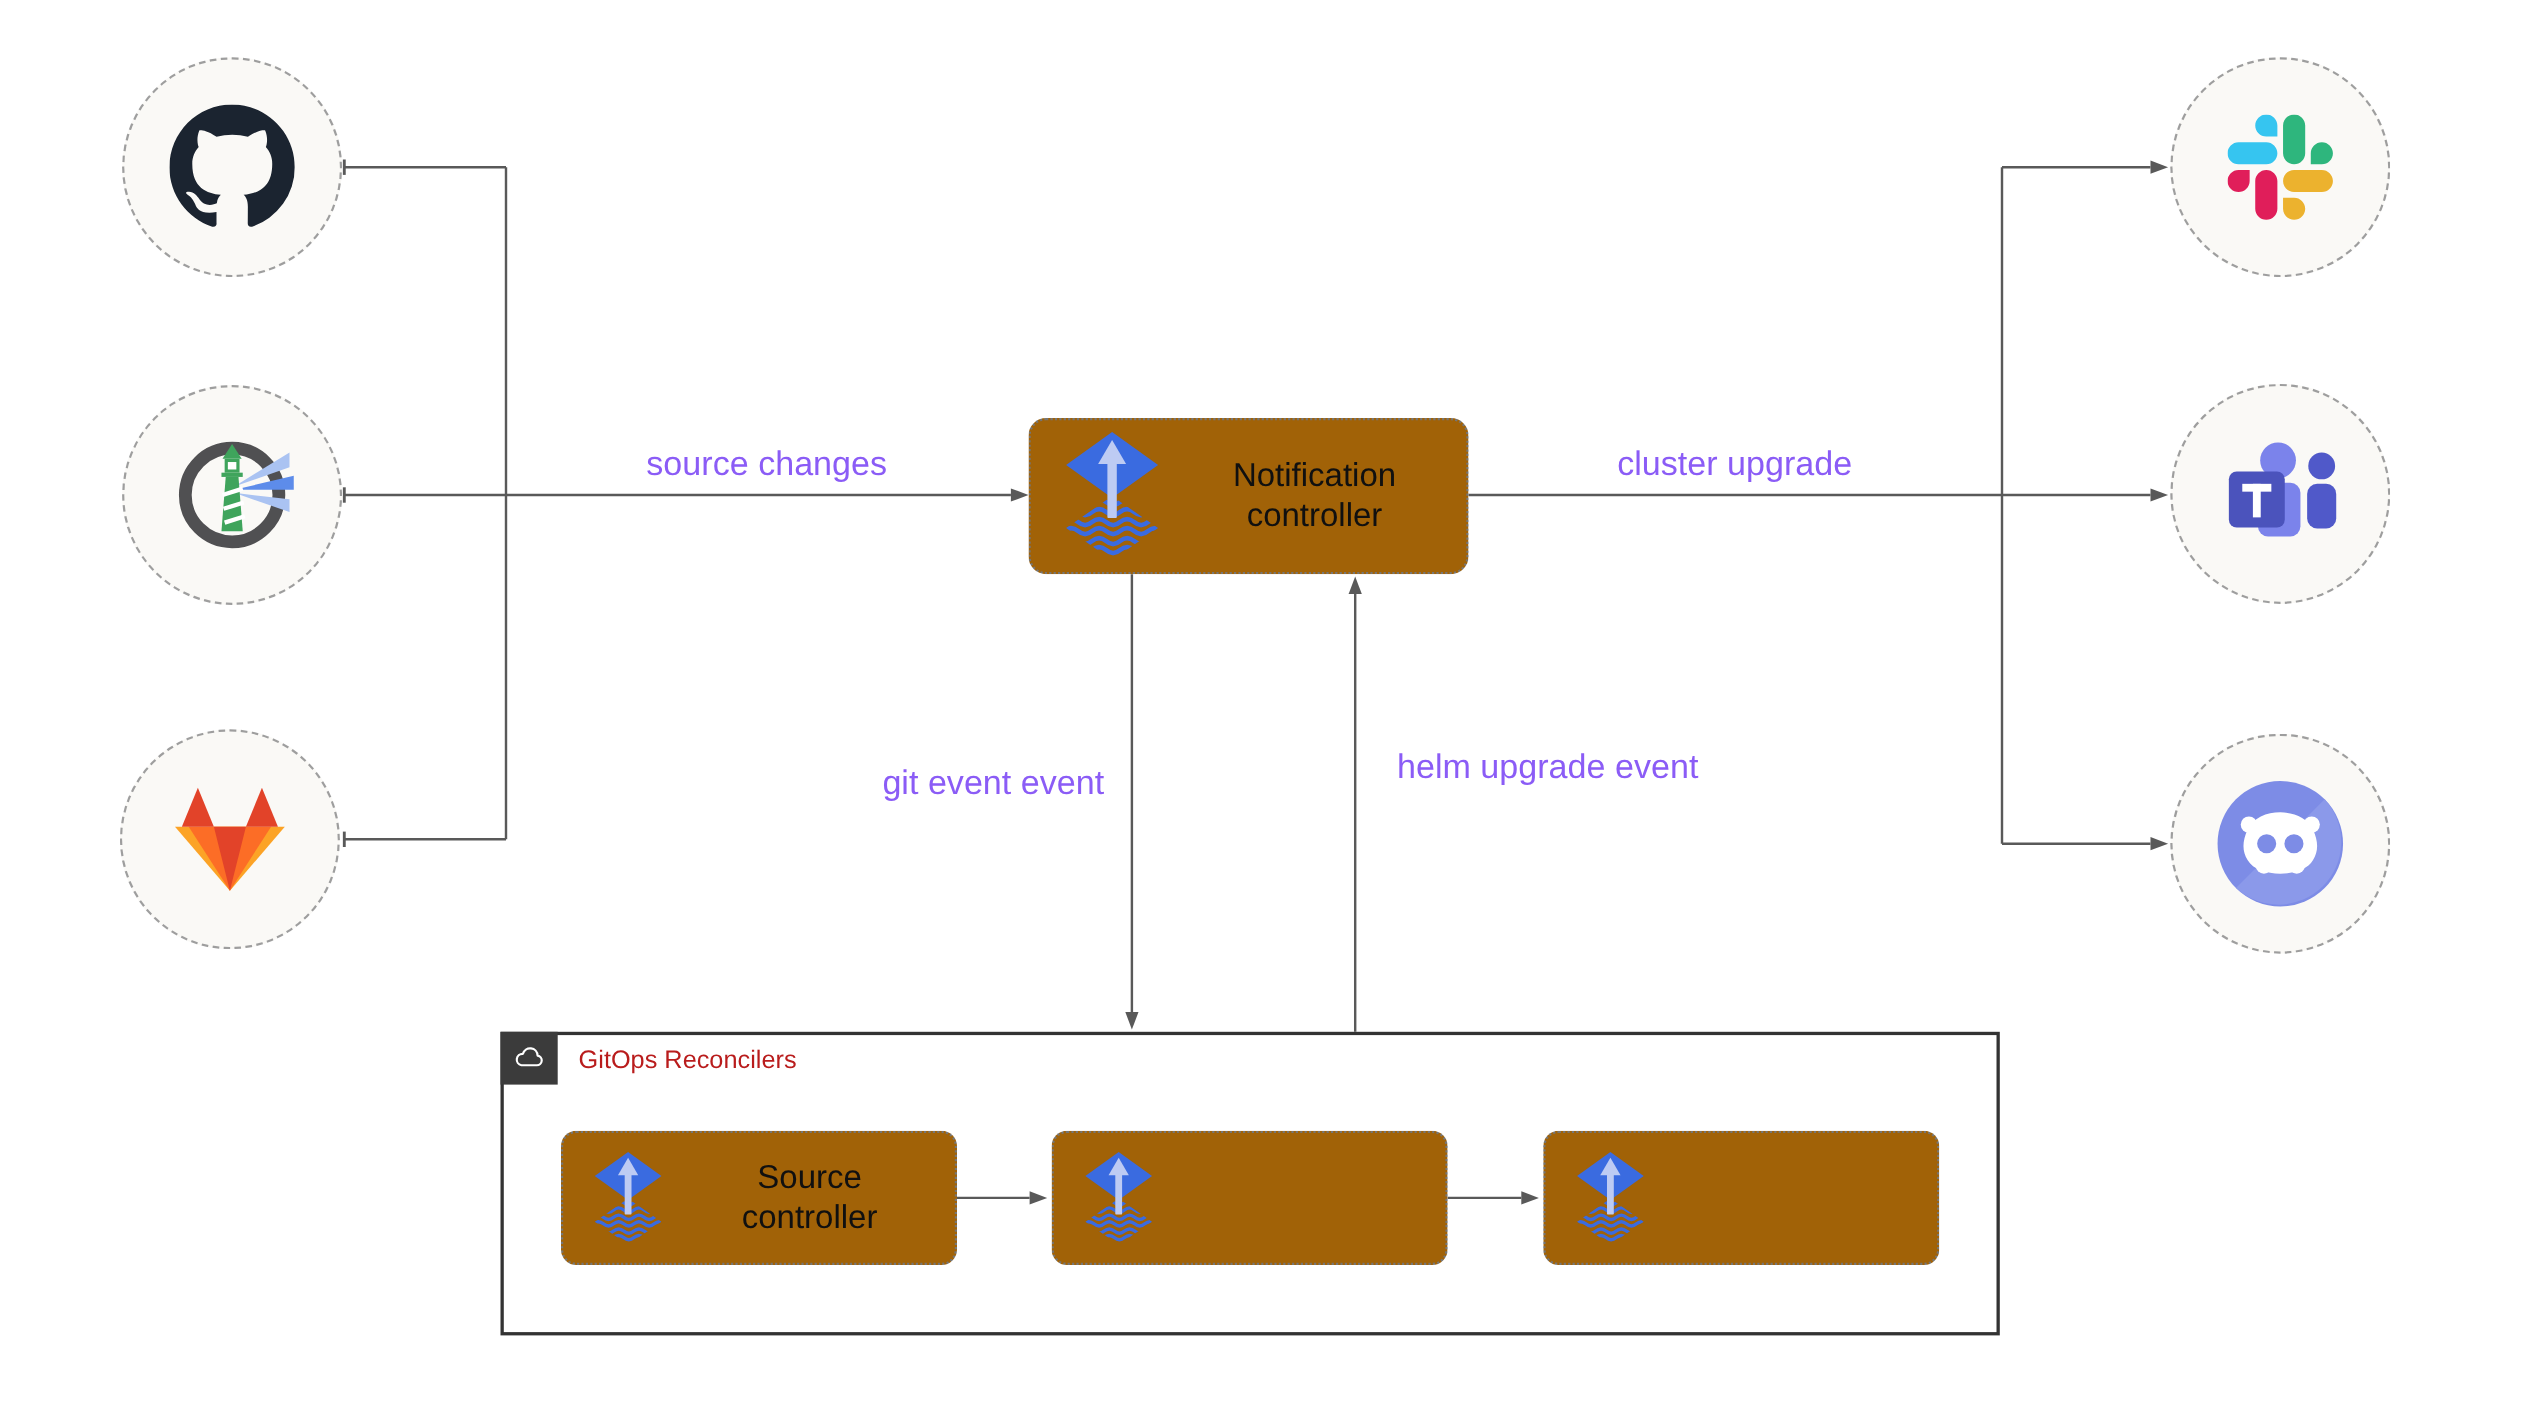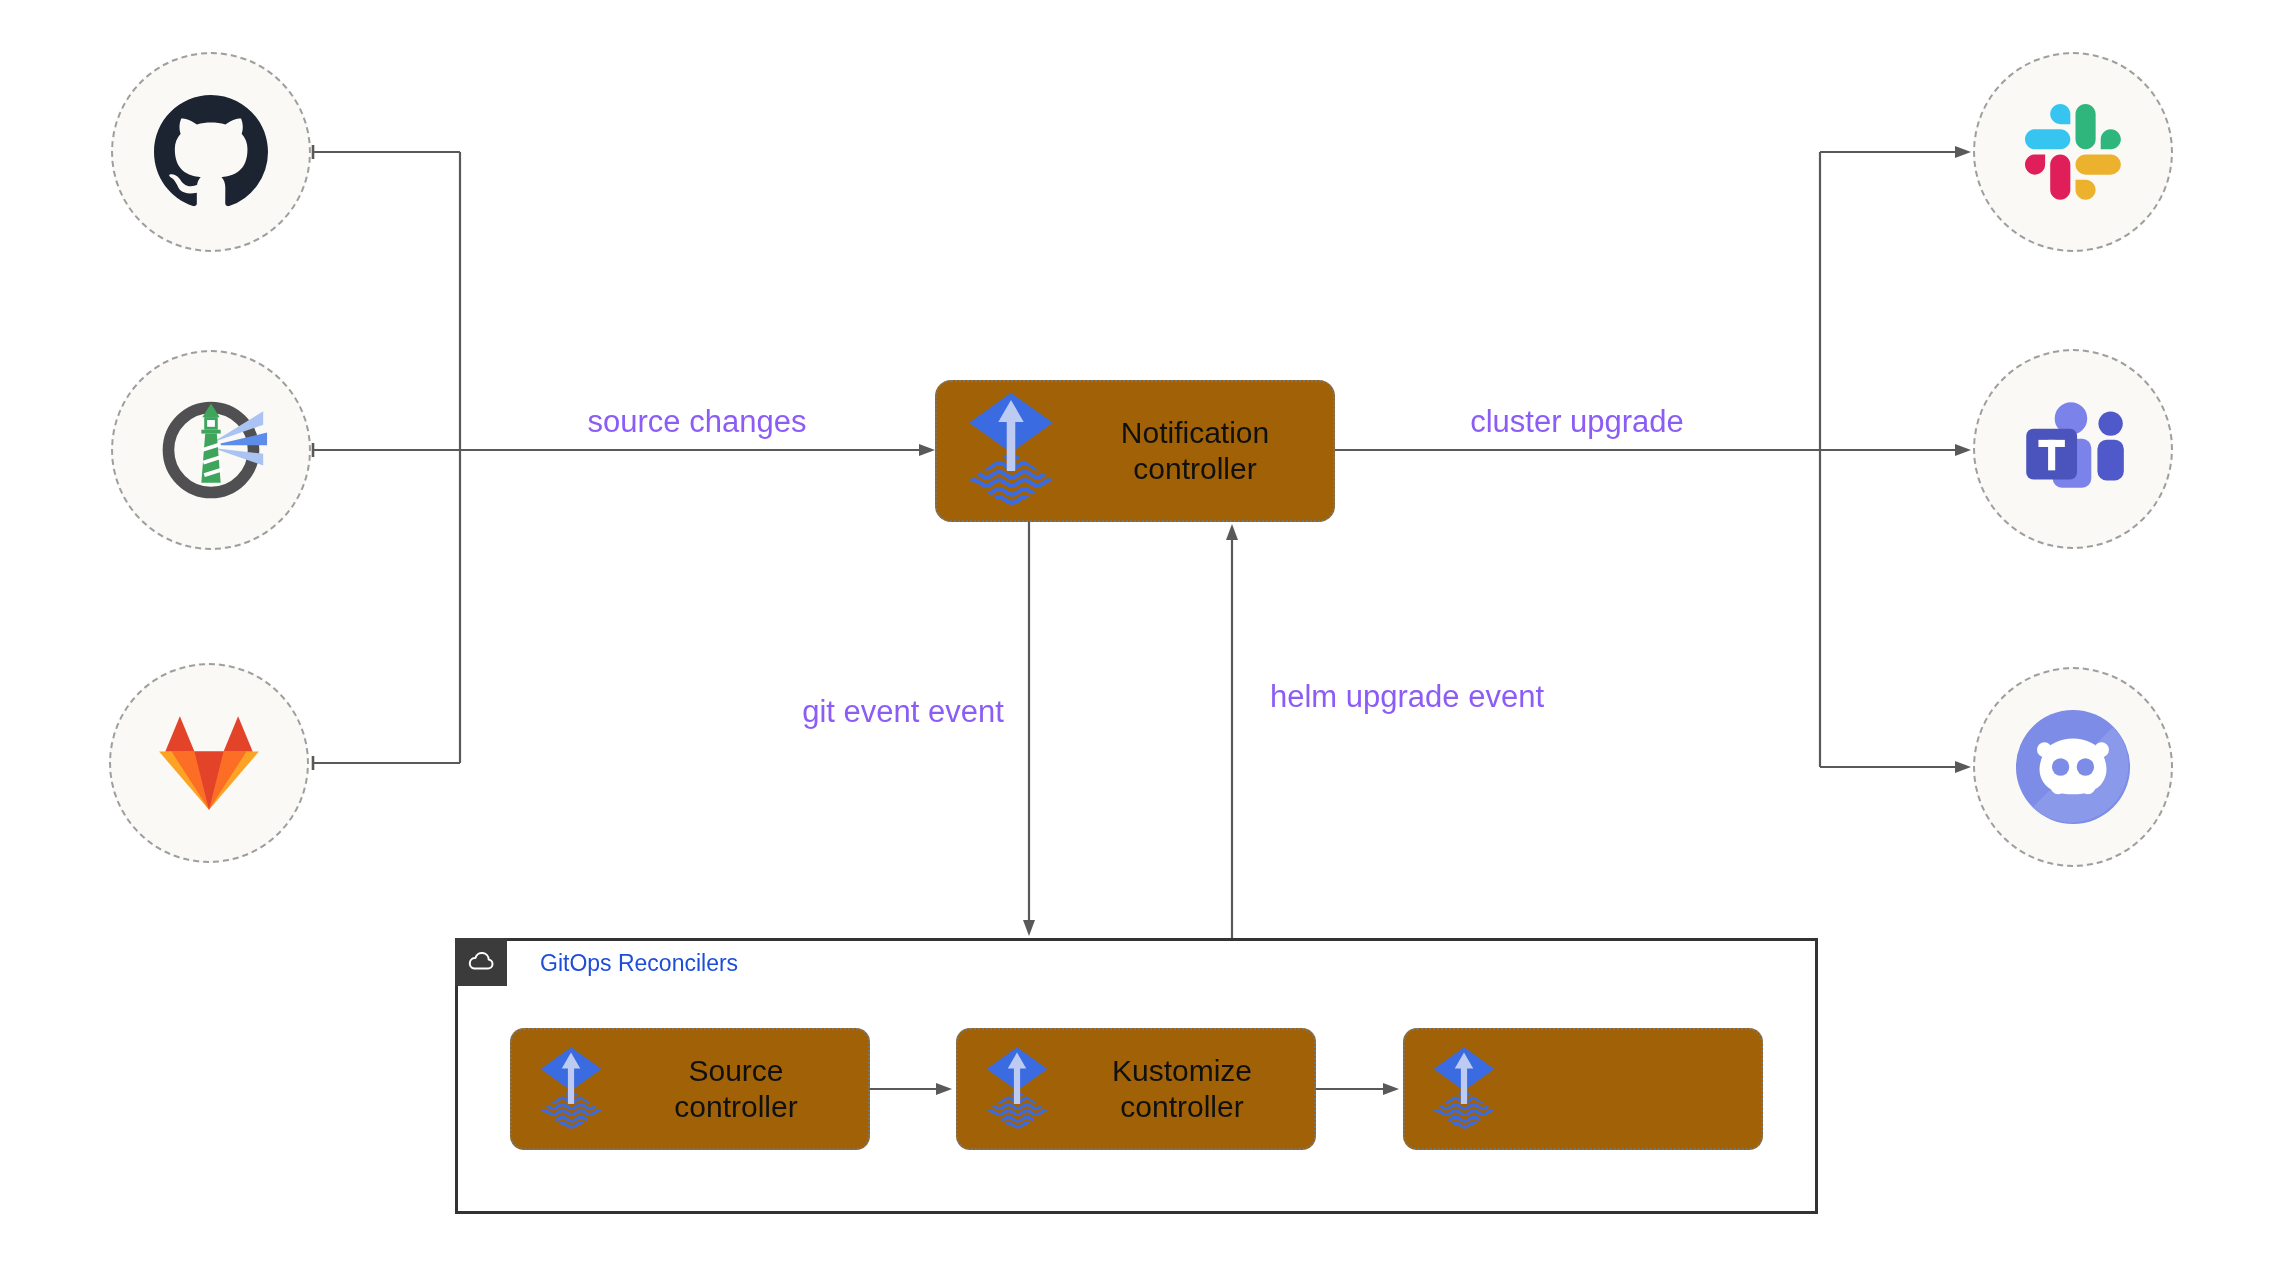--- a/index.html
+++ b/index.html
@@ -15,21 +15,21 @@
   .notification{padding-left:28px;}
   .notification .node-label{font-size:30px;line-height:36px;max-width:240px;margin:0 auto;}
   .small-node{padding-left:26px;border-radius:14px;}
   .small-node .node-label{font-size:30px;line-height:36px;max-width:185px;margin:18px auto;}
   .edge-label{position:absolute;transform:translate(-50%,-50%);font-size:31px;color:#8b5cf6;
               white-space:nowrap;}
   .reconcilers{position:absolute;left:455px;top:938px;width:1363px;height:276px;
                border:3px solid #333;box-sizing:border-box;background:transparent;}
   .corner{position:absolute;left:-3px;top:-3px;width:52px;height:48px;background:#3b3b3b;
           display:flex;align-items:center;justify-content:center;}
-  .group-title{position:absolute;left:82px;top:9px;font-size:23px;color:#1d4ed8;}
+  .group-title{position:absolute;left:68px;top:9px;font-size:23px;color:#b91c1c;}
   .flux{flex:0 0 auto;}
 </style>
 </head>
 <body>
 
 <div class="canvas">
 
   <svg width="0" height="0" style="position:absolute" aria-hidden="true">
     <defs>
       <clipPath id="fluxWavesClip">
@@ -188,21 +188,20 @@
     <svg class="flux" width="66" height="87" viewBox="0 0 100 132">
       <use href="#flux-logo"></use>
     </svg>
     <div class="node-label">Source controller</div>
   </div>
 
   <div class="node small-node" style="left:956px;top:1028px;width:360px;height:122px">
     <svg class="flux" width="66" height="87" viewBox="0 0 100 132">
       <use href="#flux-logo"></use>
     </svg>
-    <div class="node-label">Kustomize controller</div>
   </div>
 
   <div class="node small-node" style="left:1403px;top:1028px;width:360px;height:122px">
     <svg class="flux" width="66" height="87" viewBox="0 0 100 132">
       <use href="#flux-logo"></use>
     </svg>
   </div>
 
 </div>
 

